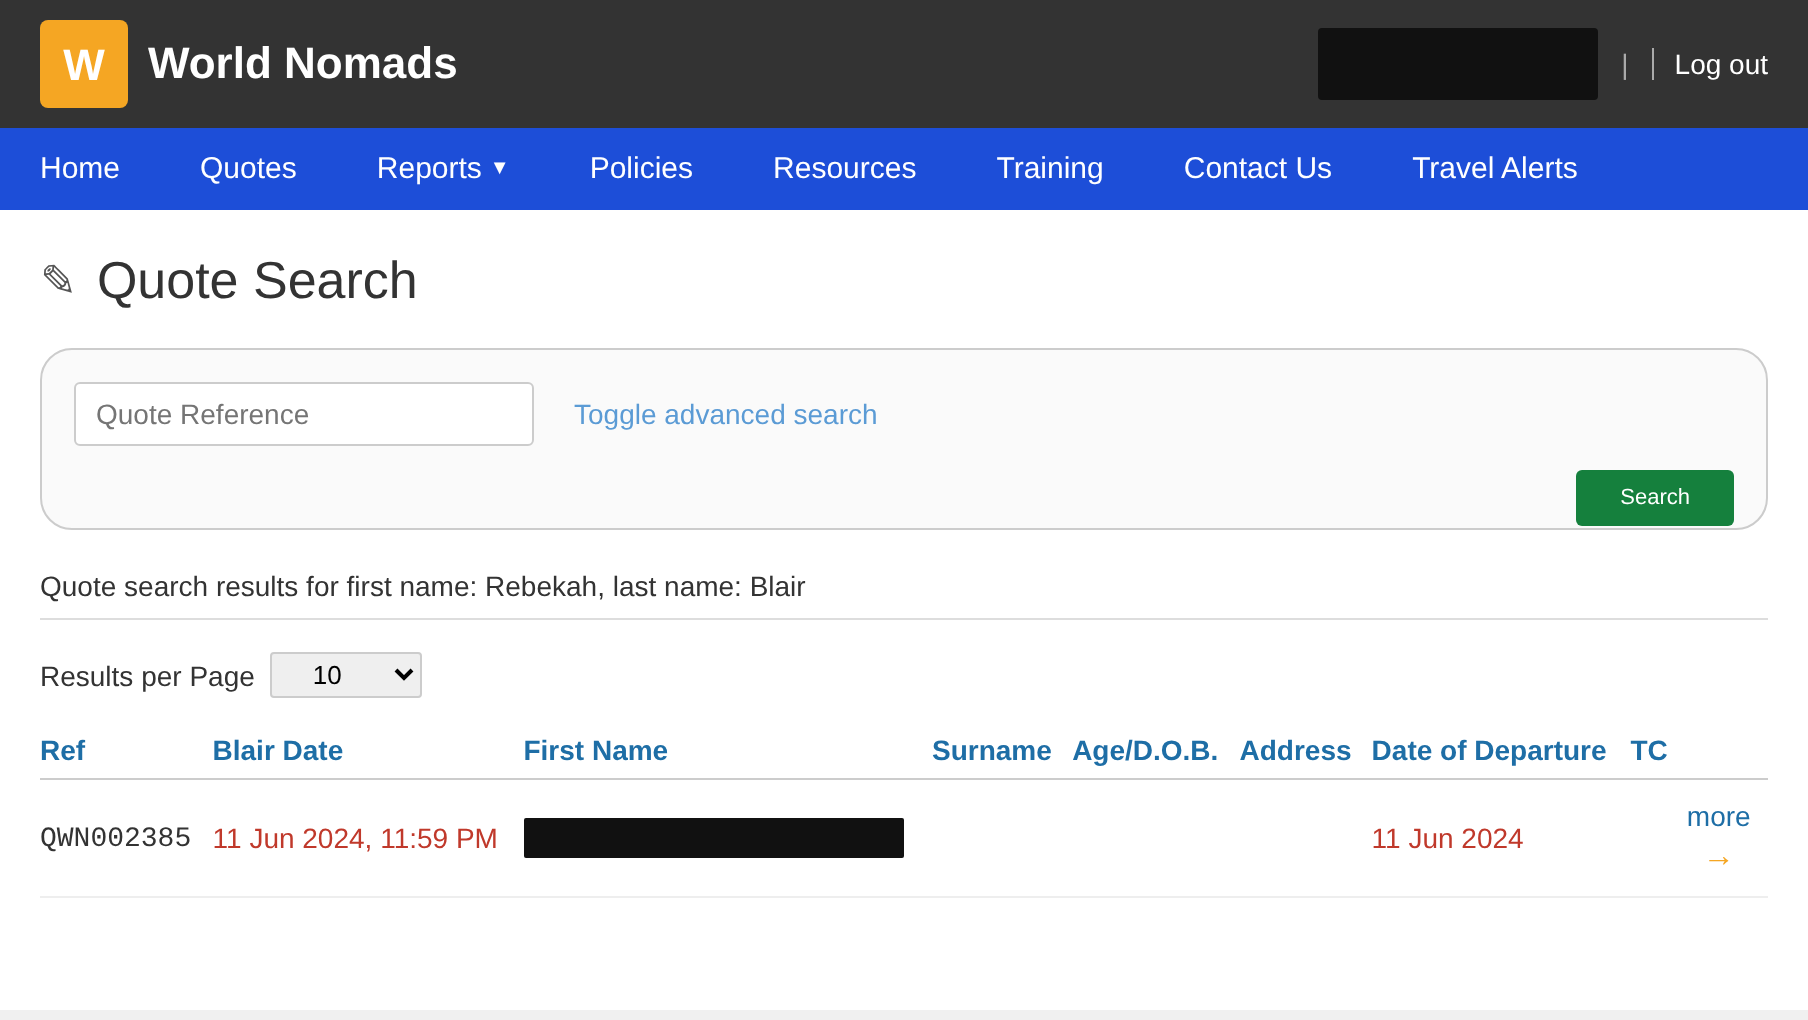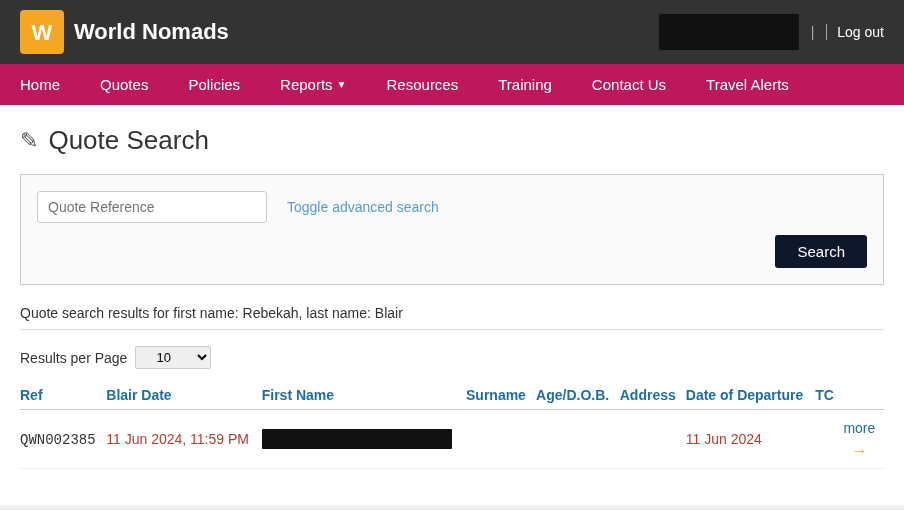--- a/index.html
+++ b/index.html
@@ -42,21 +42,21 @@
     .logout-link {
       color: #fff;
       text-decoration: none;
       font-size: 14px;
       border-left: 1px solid #aaa;
       padding-left: 10px;
     }
 
     
     .nav {
-      background: #be185d;
+      background: #1d4ed8;
       display: flex;
       align-items: center;
     }
     .nav-item {
       color: #fff;
       padding: 12px 20px;
       font-size: 15px;
       cursor: pointer;
       white-space: nowrap;
       text-decoration: none;
@@ -89,22 +89,22 @@
       color: #333;
     }
     .edit-icon {
       font-size: 22px;
       color: #555;
     }
 
     
     .search-box {
       border: 1px solid #ccc;
-      border-radius: 0;
-      padding: 16px 16px 16px 16px;
+      border-radius: 16px;
+      padding: 16px 16px 1px 16px;
       margin-bottom: 20px;
       background: #fafafa;
     }
     .search-row {
       display: flex;
       align-items: center;
       gap: 20px;
       margin-bottom: 12px;
     }
     .search-input {
@@ -120,25 +120,25 @@
       color: #5b9bd5;
       font-size: 14px;
       cursor: pointer;
       text-decoration: none;
     }
     .search-actions {
       display: flex;
       justify-content: flex-end;
     }
     .search-button {
-      background: #0f172a;
+      background: #15803d;
       color: #fff;
       border: none;
       padding: 8px 22px;
-      font-size: 15px;
+      font-size: 11px;
       border-radius: 3px;
       cursor: pointer;
     }
 
     
     .results-summary {
       font-size: 14px;
       color: #333;
       margin-bottom: 0;
     }
@@ -226,22 +226,22 @@
   <div class="header-right">
     <div class="user-box"></div>
     <span style="color:#aaa;">|</span>
     <a class="logout-link">Log out</a>
   </div>
 </div>
 
 <nav class="nav">
   <a class="nav-item">Home</a>
   <a class="nav-item">Quotes</a>
+  <a class="nav-item">Reports <span class="dropdown-arrow">▼</span></a>
   <a class="nav-item">Policies</a>
-  <a class="nav-item">Reports <span class="dropdown-arrow">▼</span></a>
   <a class="nav-item">Resources</a>
   <a class="nav-item">Training</a>
   <a class="nav-item">Contact Us</a>
   <a class="nav-item">Travel Alerts</a>
 </nav>
 
 <div class="main">
 
   <div class="page-title-area">
     <span class="edit-icon">✎</span>

